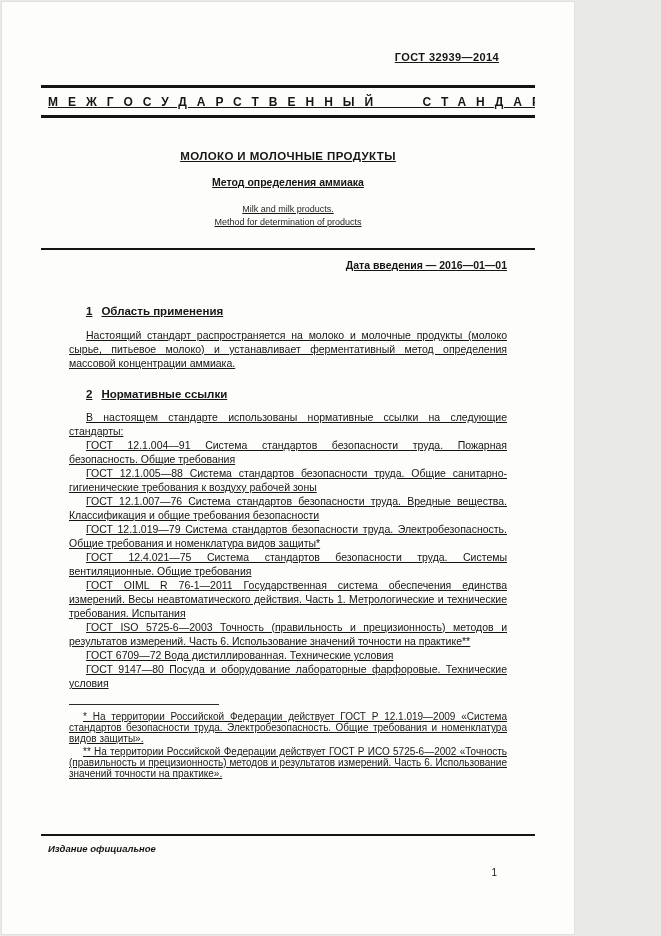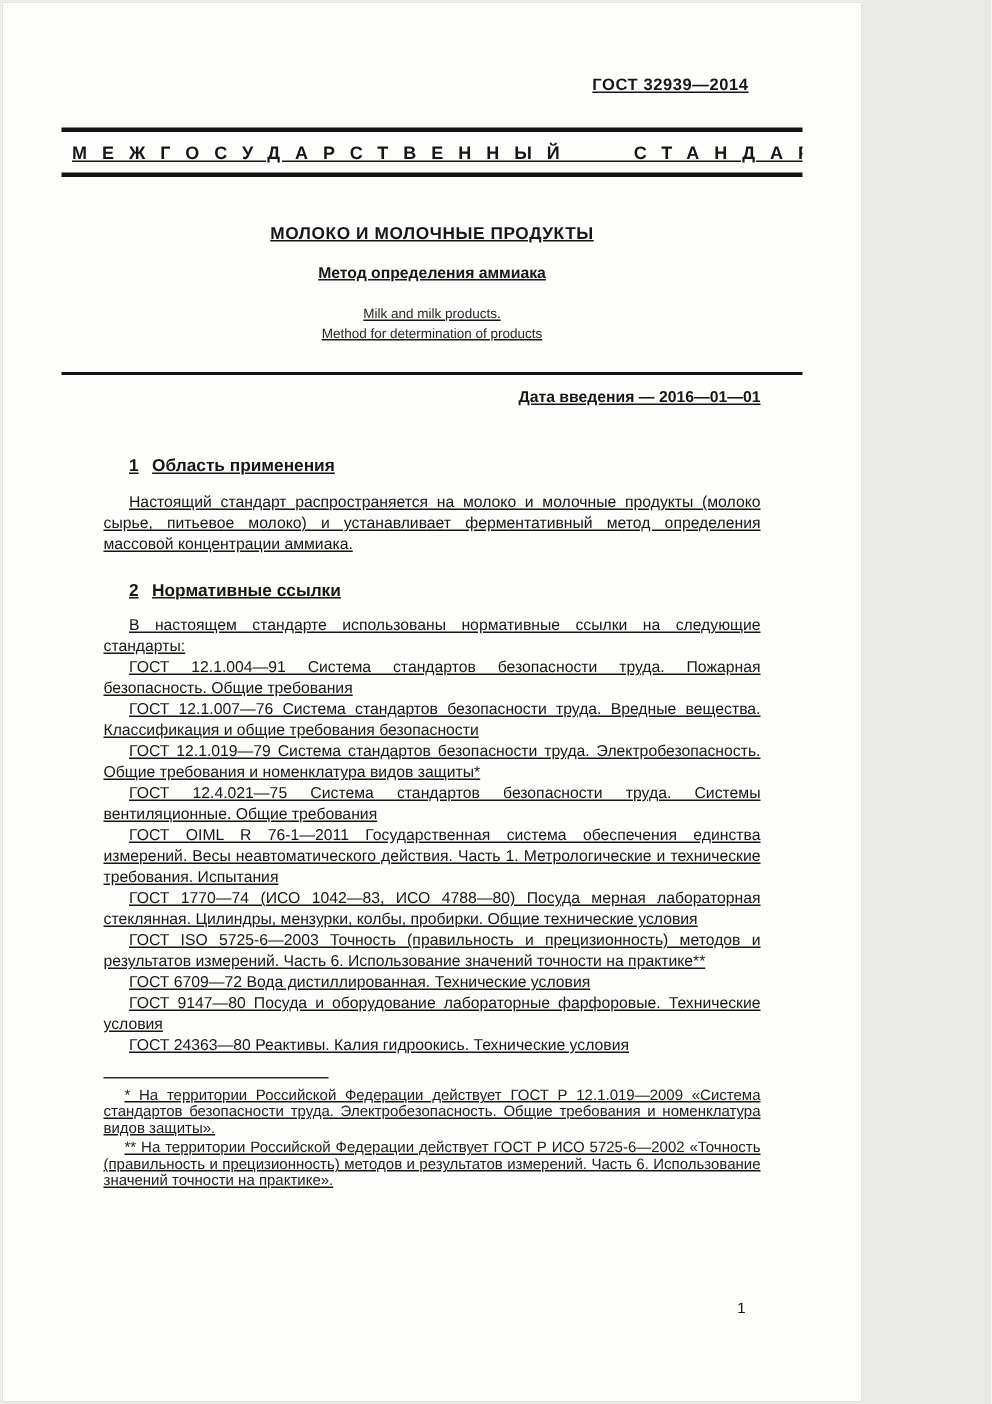--- a/index.html
+++ b/index.html
@@ -166,48 +166,51 @@
 
       <h2 class="section-heading heading-refs">
         <span class="sec-num">2</span><span>Нормативные ссылки</span>
       </h2>
       <p class="body-par refs-intro">В настоящем стандарте использованы нормативные ссылки на следующие стандарты:</p>
 
       <div class="references">
 
           <p class="ref-item">ГОСТ 12.1.004—91 Система стандартов безопасности труда. Пожарная безопасность. Общие требования</p>
 
+          <p class="ref-item">ГОСТ 12.1.005—88 Система стандартов безопасности труда. Общие санитарно-гигиенические требования к воздуху рабочей зоны</p>
 
           <p class="ref-item">ГОСТ 12.1.007—76 Система стандартов безопасности труда. Вредные вещества. Классификация и общие требования безопасности</p>
 
           <p class="ref-item">ГОСТ 12.1.019—79 Система стандартов безопасности труда. Электробезопасность. Общие требования и номенклатура видов защиты*</p>
 
 
           <p class="ref-item">ГОСТ 12.4.021—75 Система стандартов безопасности труда. Системы вентиляционные. Общие требования</p>
 
           <p class="ref-item">ГОСТ OIML R 76-1—2011 Государственная система обеспечения единства измерений. Весы неавтоматического действия. Часть 1. Метрологические и технические требования. Испытания</p>
 
-          <p class="ref-item">ГОСТ 1770—74 (ИСО 1042—83, ИСО 4788—80) Посуда мерная лабораторная стеклянная. Цилиндры, мензурки, колбы, пробирки. Общие технические условия</p>
 
           <p class="ref-item">ГОСТ ISO 5725-6—2003 Точность (правильность и прецизионность) методов и результатов измерений. Часть 6. Использование значений точности на практике**</p>
 
           <p class="ref-item">ГОСТ 6709—72 Вода дистиллированная. Технические условия</p>
 
           <p class="ref-item">ГОСТ 9147—80 Посуда и оборудование лабораторные фарфоровые. Технические условия</p>
 
 
-          <p class="ref-item">ГОСТ 24363—80 Реактивы. Калия гидроокись. Технические условия</p>
         </div>
 
       <div class="footnote-divider"></div>
       <div class="footnotes">
 
           <p class="footnote-item">* На территории Российской Федерации действует ГОСТ Р 12.1.019—2009 «Система стандартов безопасности труда. Электробезопасность. Общие требования и номенклатура видов защиты».</p>
 
           <p class="footnote-item">** На территории Российской Федерации действует ГОСТ Р ИСО 5725-6—2002 «Точность (правильность и прецизионность) методов и результатов измерений. Часть 6. Использование значений точности на практике».</p>
         </div>
 
     </div>
   </div>
 
+  <div class="page-footer">
+    <div class="rule-thin"></div>
+    <div class="edition-label">Издание официальное</div>
+  </div>
 
   <div class="page-number">1</div>
 </div>
 
 </body></html>

